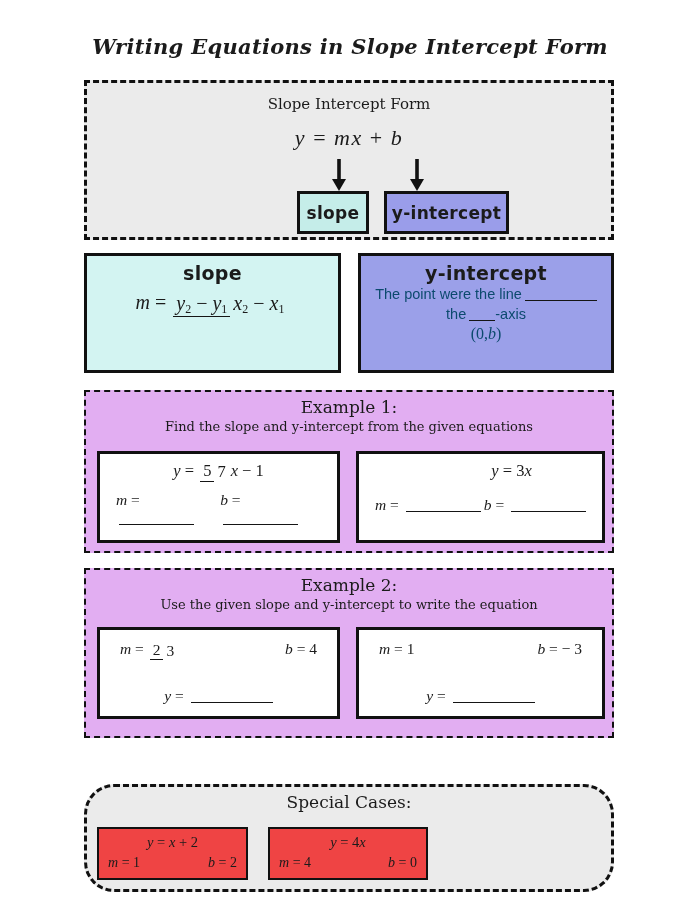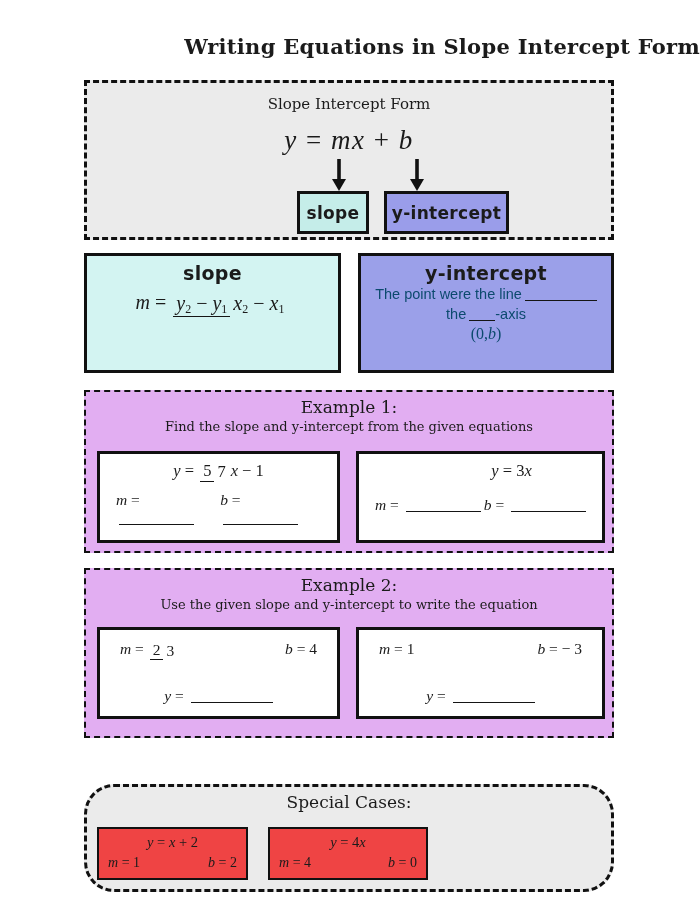--- a/index.html
+++ b/index.html
@@ -2,31 +2,31 @@
 <html style="--gray-panel: #ebebeb; --pink-panel: #e2aef2; --cyan-tag: #c5ede9; --cyan-panel: #d3f4f2; --purple-tag: #9a9dea; --purple-panel: #9ba0e9; --border: #111111;"><head>
 <meta charset="utf-8">
 <style>
   * { margin:0; padding:0; box-sizing:border-box; }
   html,body { background:#ffffff; }
   .page {
     position:relative; width:700px; height:904px; background:#ffffff;
     overflow:hidden; font-family:"DejaVu Serif", serif; color:#1b1b1b;
   }
   .title {
-    position:absolute; top:34px; left:0; width:100%; text-align:right;
-    font-size:21px; letter-spacing:0.3px;
+    position:absolute; top:34px; left:0; width:100%; text-align:center;
+    font-size:21px; letter-spacing:0.3px;font-style:italic;
   }
   .panel { position:absolute; left:84px; width:530px; }
   .panel.gray { background:var(--gray-panel,#ebebeb); border:3px dashed var(--border,#111); }
   .panel.pink { background:var(--pink-panel,#e2aef2); border:2px dashed var(--border,#111); }
 
   
   #intro { top:80px; height:160px; }
   .intro-heading { position:absolute; top:12px; width:100%; text-align:center; font-size:15px; }
-  .intro-eq { position:absolute; top:42px; width:100%; text-align:center; font-size:27px; letter-spacing:1.5px; }
+  .intro-eq { position:absolute; top:42px; width:100%; text-align:center; font-size:22px; letter-spacing:1.5px; }
   .arrow { position:absolute; }
   #arrow-m { left:244px; top:76px; }
   #arrow-b { left:322px; top:76px; }
   .tag {
     position:absolute; display:flex; align-items:center; justify-content:center;
     border:3px solid var(--border,#111); font-family:"DejaVu Sans", sans-serif;
     font-weight:bold; font-size:17px; letter-spacing:0.3px;
   }
   #tag-slope { left:210px; top:108px; width:72px;  height:43px; background:var(--cyan-tag,#c5ede9); }
   #tag-yint  { left:297px; top:108px; width:125px; height:43px; background:var(--purple-tag,#9a9dea); }

